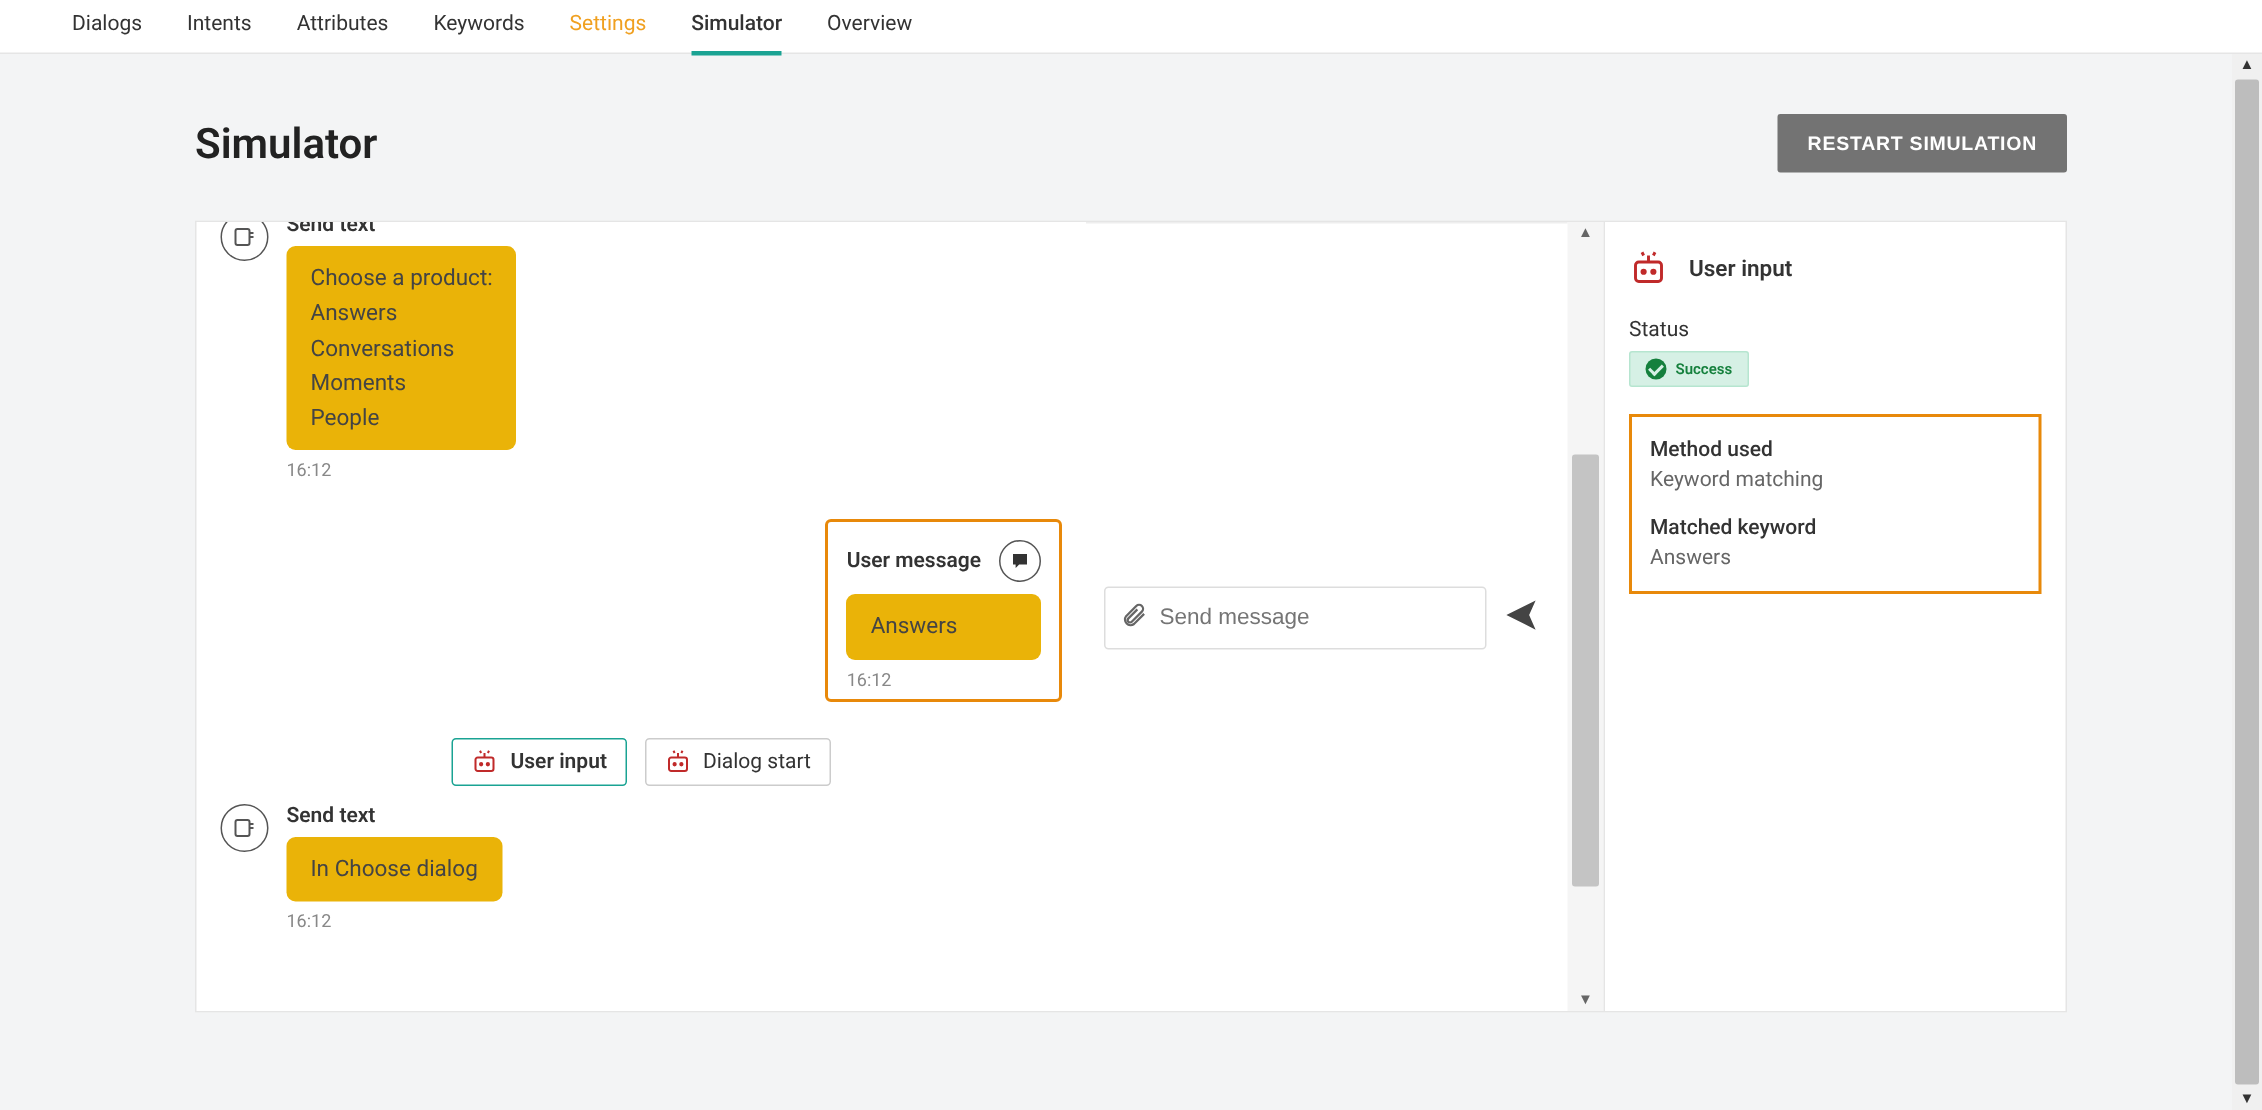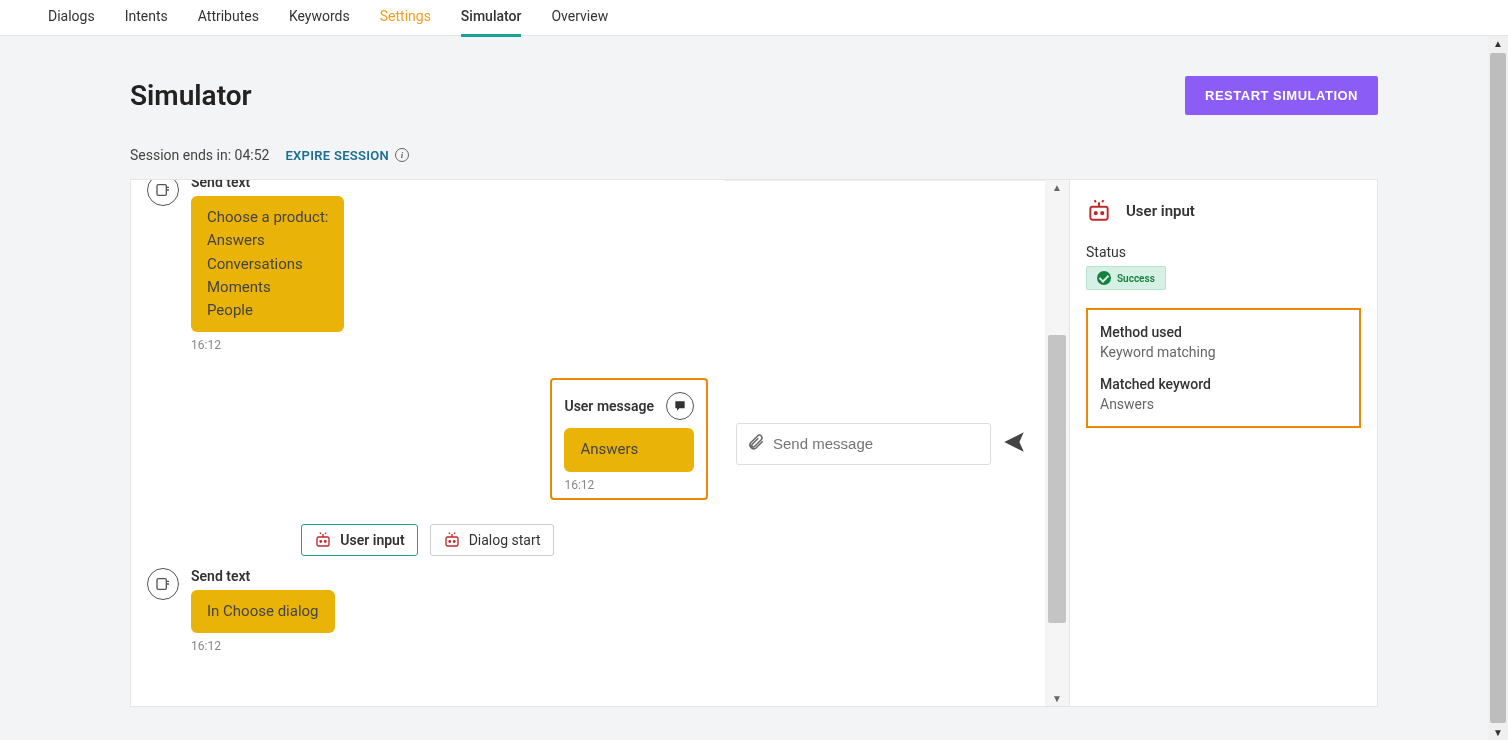--- a/index.html
+++ b/index.html
@@ -4,21 +4,21 @@
 <style>
   * { box-sizing: border-box; margin: 0; padding: 0; }
   body { font-family: -apple-system, BlinkMacSystemFont, "Segoe UI", Roboto, sans-serif; background: #f3f4f5; color: #333; width: 1508px; height: 740px; overflow: hidden; position: relative; }
   .topnav { background: #fff; border-bottom: 1px solid #e5e5e5; display: flex; gap: 30px; padding: 0 48px; height: 36px; align-items: flex-start; }
   .topnav a { font-size: 14px; color: #333; text-decoration: none; padding: 8px 0 10px; cursor: pointer; border-bottom: 3px solid transparent; }
   .topnav a.settings { color: #f0a020; }
   .topnav a.active { color: #333; border-bottom: 3px solid #1aa393; font-weight: 500; }
   .page { padding: 40px 130px 0 130px; }
   .titlebar { display: flex; justify-content: space-between; align-items: center; margin-bottom: 32px; }
   .titlebar h1 { font-size: 28px; font-weight: 600; color: #222; }
-  .restart-btn { background: #8b5cf6; color: #fff; border: none; padding: 12px 20px; font-size: 13px; font-weight: 600; letter-spacing: 0.5px; cursor: pointer; border-radius: 2px; }
+  .restart-btn { background: #737373; color: #fff; border: none; padding: 12px 20px; font-size: 13px; font-weight: 600; letter-spacing: 0.5px; cursor: pointer; border-radius: 2px; }
   .sessionrow { display: flex; align-items: center; gap: 16px; margin-bottom: 16px; font-size: 14px; color: #444; }
   .expire-link { color: #1c6f94; font-weight: 600; font-size: 13px; letter-spacing: 0.3px; cursor: pointer; display: flex; align-items: center; gap: 6px; }
   .info-icon { width: 14px; height: 14px; border: 1.5px solid #666; border-radius: 50%; display: inline-flex; align-items: center; justify-content: center; font-size: 9px; color: #666; font-style: italic; font-family: serif; }
   .workspace { background: #fff; border: 1px solid #e5e5e5; display: flex; height: 528px; position: relative; }
   .chatcol { flex: 1; display: flex; flex-direction: row; position: relative; min-width: 0; }
   .chatlog { flex: 1; overflow-y: auto; padding: 0 16px 10px 16px; }
   .blockrow { display: flex; align-items: flex-start; gap: 12px; margin-top: 8px; }
   .blockrow.right { justify-content: flex-end; }
   .rounded-icon { width: 32px; height: 32px; border: 1.5px solid #555; border-radius: 50%; display: flex; align-items: center; justify-content: center; flex-shrink: 0; background: #fff; }
   .blockbody { display: flex; flex-direction: column; align-items: flex-start; }
@@ -68,27 +68,20 @@
   <a class="active">Simulator</a>
   <a>Overview</a>
 </div>
 
 <div class="page">
   <div class="titlebar">
     <h1>Simulator</h1>
     <button class="restart-btn">RESTART SIMULATION</button>
   </div>
 
-  <div class="sessionrow">
-    <span><span>Session ends in: </span><span>04:52</span></span>
-    <span class="expire-link">
-      <span>EXPIRE SESSION</span>
-      <span class="info-icon">i</span>
-    </span>
-  </div>
 
   <div class="workspace">
     <div class="chatcol">
       <div class="chatlog">
 
         <div class="blockrow" style="margin-top:-6px;">
           <div class="rounded-icon">
             <svg width="16" height="16" viewBox="0 0 24 24" fill="none" stroke="#555" stroke-width="2">
                 <rect x="3" y="4" width="14" height="16" rx="2"></rect>
                 <path d="M17 8h4M17 12h4"></path>

